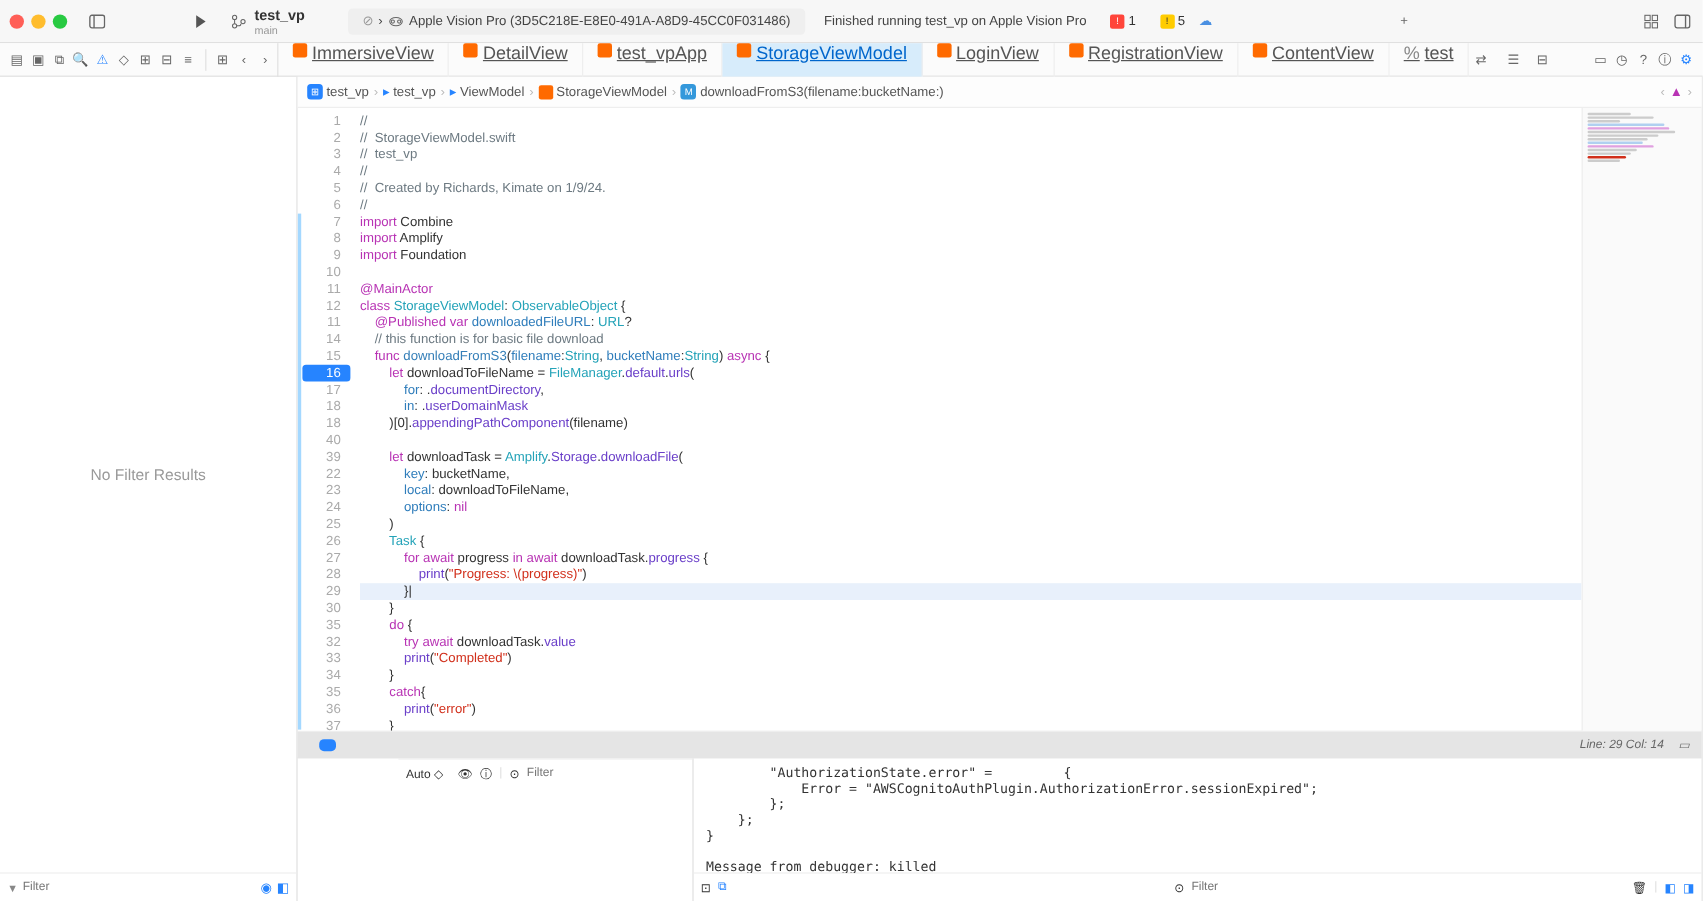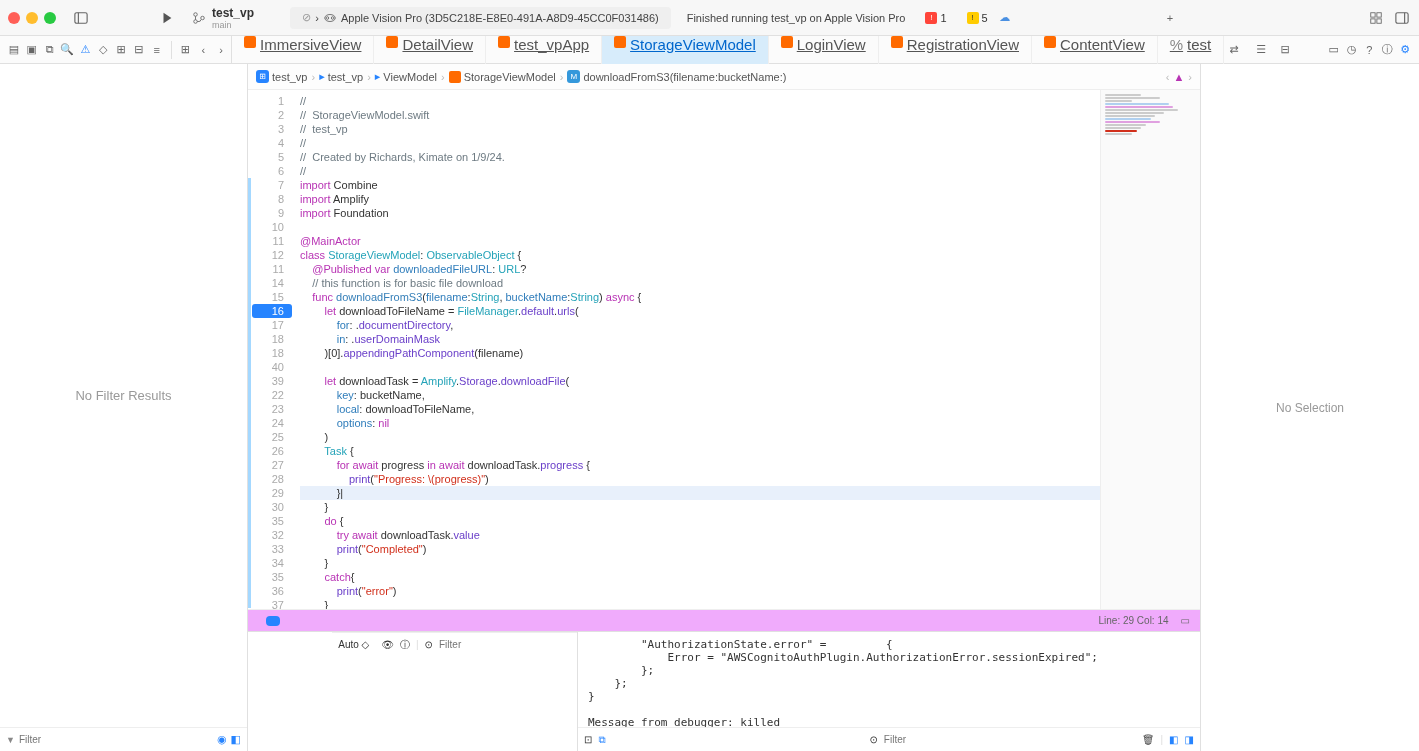--- a/index.html
+++ b/index.html
@@ -41,21 +41,21 @@
 .gutter { width: 44px; background: #fff; padding-top: 4px; text-align: right; font-family: "SF Mono", Menlo, monospace; font-size: 11px; color: #aaa; user-select: none; }
 .gutter div { height: 14px; line-height: 14px; padding-right: 8px; position: relative; }
 .gutter div.hl { background: #2684ff; color: #fff; border-radius: 3px; margin-left: 4px; }
 .change-bar { position: absolute; left: 0; top: 88px; width: 3px; height: 430px; background: #a4d8ff; }
 .code { flex: 1; font-family: "SF Mono", Menlo, monospace; font-size: 11px; line-height: 14px; padding: 4px 0 0 8px; white-space: pre; color: #333; position: relative; overflow: hidden; }
 .code .line { height: 14px; }
 .code .cursor-line { background: #e8f0fb; }
 .minimap { width: 100px; background: #fafafa; border-left: 1px solid #eee; padding: 4px; }
 .mm-line { height: 2px; margin-bottom: 1px; border-radius: 1px; }
 .k-comment { color: #6d7a82; } .k-keyword { color: #b833b4; } .k-type { color: #24a3b8; } .k-ident { color: #2f7dbb; } .k-string { color: #d12f1b; } .k-func { color: #357fb8; } .k-call { color: #6a3fc9; }
-.statusbar { height: 22px; display: flex; align-items: center; justify-content: flex-end; padding: 0 10px; font-size: 10px; color: #666; border-top: 1px solid #eee; background: #f0abfc; gap: 12px; }
+.statusbar { height: 22px; display: flex; align-items: center; justify-content: flex-end; padding: 0 10px; font-size: 10px; color: #666; border-top: 1px solid #eee; background: #e5e5e5; gap: 12px; font-style: italic; }
 .blue-pill { width: 14px; height: 10px; background: #2684ff; border-radius: 4px; margin-right: auto; margin-left: 8px; }
 .debug-area { display: flex; height: 120px; border-top: 1px solid #e0e0e0; }
 .debug-left { width: 330px; border-right: 1px solid #e0e0e0; display: flex; flex-direction: row; }
 .debug-right { flex: 1; display: flex; flex-direction: column; }
 .console-out { flex: 1; font-family: "SF Mono", Menlo, monospace; font-size: 11px; padding: 6px 10px; color: #333; white-space: pre; overflow: auto; }
 .debug-toolbar { height: 24px; border-top: 1px solid #eee; display: flex; align-items: center; padding: 0 6px; gap: 6px; font-size: 10px; }
 .right-panel { width: 218px; display: flex; align-items: center; justify-content: center; color: #999; font-size: 12px; }
 svg { width: 14px; height: 14px; }
 </style>
 </head>
@@ -330,16 +330,13 @@
           <input class="filter-input" placeholder="Filter" style="">
           <span>🗑</span>
           <span style="color:#ddd">|</span>
           <span style="color:#2684ff">◧</span>
           <span style="color:#2684ff">◨</span>
         </div>
       </div>
     </div>
   </div>
 
-  <div class="right-panel">
-    <span>No Selection</span>
-  </div>
 </div>
 
 </body></html>

